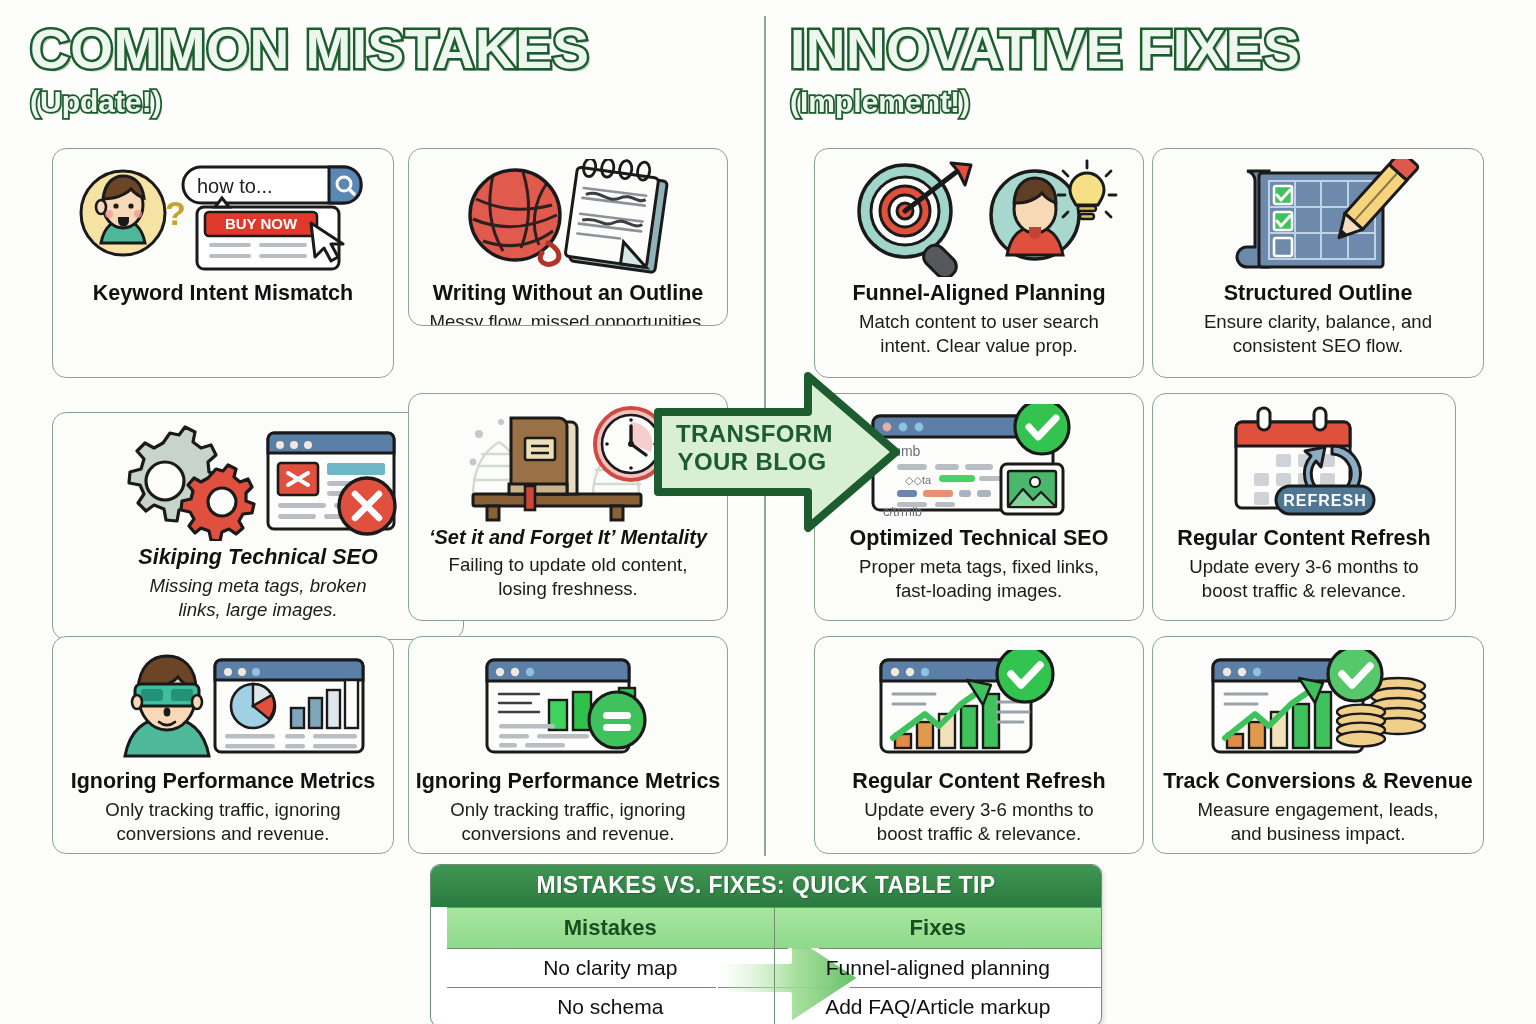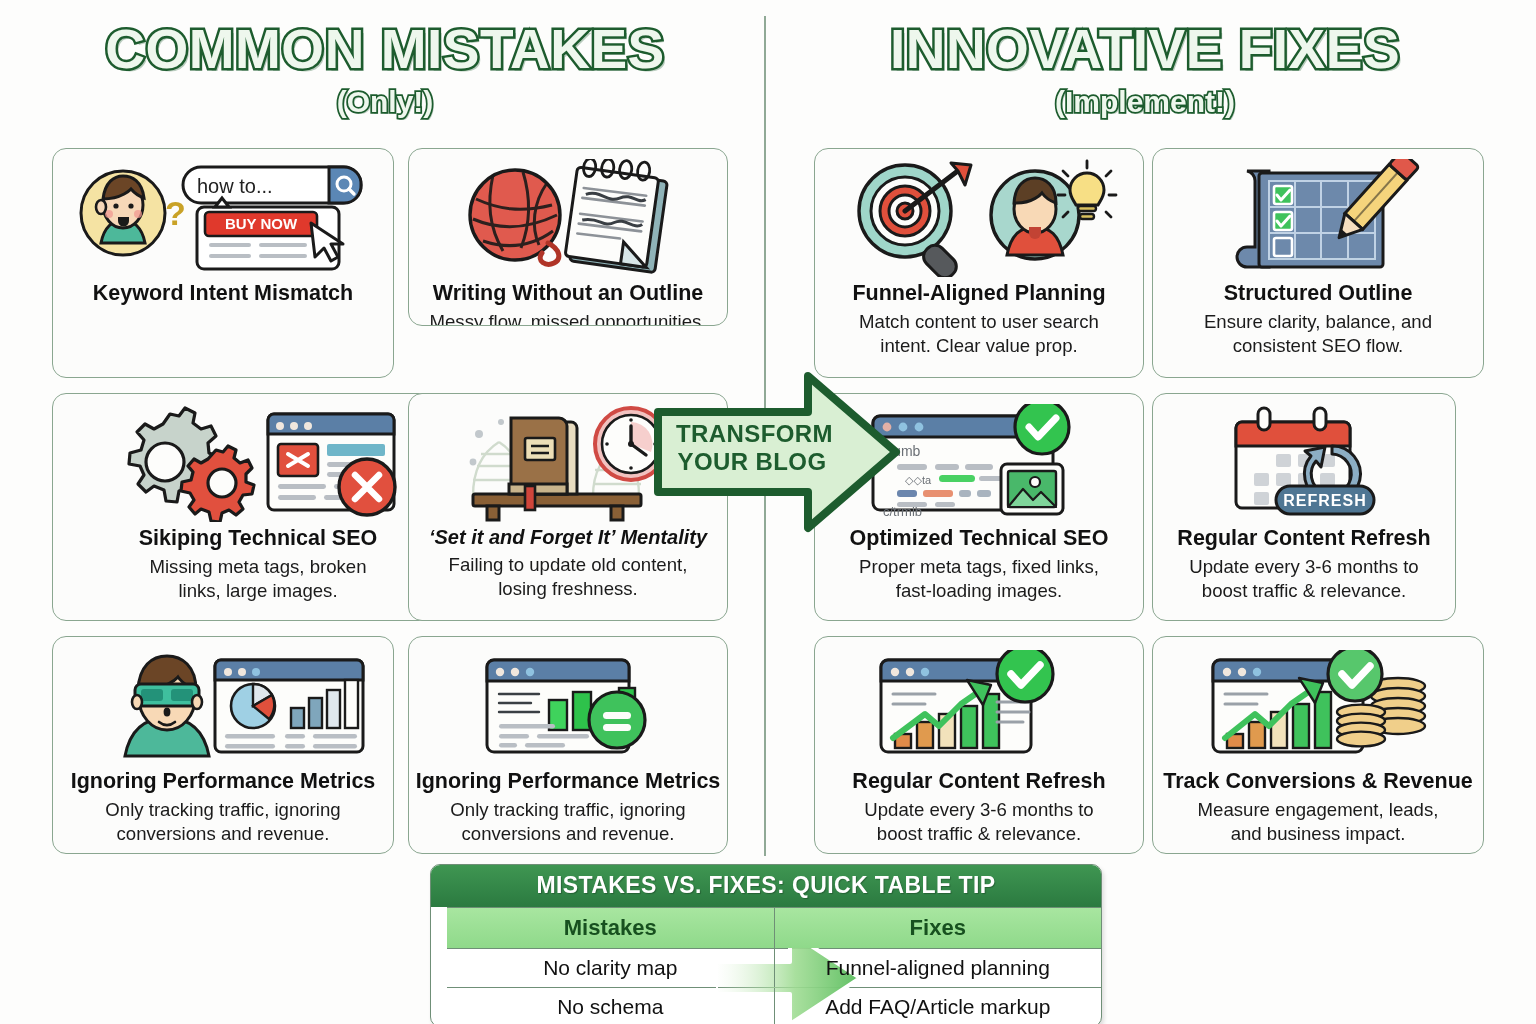--- a/index.html
+++ b/index.html
@@ -5,21 +5,21 @@
   html,body{margin:0;padding:0;}
   body{
     width:1536px;height:1024px;overflow:hidden;
     background:#fdfdfc;
     font-family:"Liberation Sans","DejaVu Sans",sans-serif;
     position:relative;
   }
   #stage{position:absolute;inset:0;}
 
   
-  .hdr{position:absolute;text-align:center;}
+  .hdr{position:absolute;text-align:left;}
   .hdr .big{
     font-size:55px;font-weight:bold;letter-spacing:.5px;
     color:#eef7ed;
     -webkit-text-stroke:5px #1d5c2e;
     paint-order:stroke fill;
     text-shadow:3px 3px 0 rgba(29,92,46,.30);
     line-height:1.0;white-space:nowrap;
   }
   .hdr .sub{
     margin-top:10px;
@@ -86,21 +86,21 @@
   #tbl .body{position:relative;}
   #tblArrow{position:absolute;left:285px;top:-22px;width:150px;height:105px;z-index:1;pointer-events:none;}
 </style>
 </head>
 <body>
 
 <div id="stage">
 
   <div class="hdr" style="left:30px;top:22px;width:710px;">
     <div class="big">COMMON MISTAKES</div>
-    <div class="sub">(Only!)</div>
+    <div class="sub">(Update!)</div>
   </div>
 
   <div class="hdr" style="left:790px;top:22px;width:710px;">
     <div class="big">INNOVATIVE FIXES</div>
     <div class="sub">(Implement!)</div>
   </div>
 
   <div id="divider"></div>
 
   <div class="card" style="left:52px;top:148px;width:342px;height:230px;">
@@ -242,21 +242,21 @@
         </g>
       </svg>
     </div>
     <div class="ttl">Structured Outline</div>
     <div class="dsc">
       <span>Ensure clarity, balance, and</span><br>
       <span>consistent SEO flow.</span>
     </div>
   </div>
 
-  <div class="card" style="left:52px;top:393px;width:412px;height:228px;">
+  <div class="card" style="left:52px;top:412px;width:412px;height:228px;font-style:italic;">
     <div class="art">
       <svg viewBox="0 0 300 118" width="300" height="118">
         <path d="M62 10l9 2 6-8 10 5-2 10 8 6 10-3 5 10-8 7 1 10 10 4-2 11-11 1-5 9 5 9-9 7-9-6-9 3-2 11-11-1-2-11-10-4-8 6-8-8 6-9-4-9-11-2 1-11 11-3 3-10-7-8 8-8 9 5 9-5z" fill="#c7d3cb" stroke="#1a1a1a" stroke-width="3.2" stroke-linejoin="round"></path>
         <circle cx="57" cy="58" r="19" fill="#fdfdfb" stroke="#1a1a1a" stroke-width="3.2"></circle>
         <path d="M108 46l7 2 5-6 8 4-2 8 6 5 8-3 4 8-6 6v8l8 3-2 9-9 1-4 7 4 7-7 6-7-5-7 3-2 9-9-1-2-9-8-3-6 5-6-7 5-7-4-7-9-2 1-9 9-2 2-8-5-6 6-7 7 4 7-4z" fill="#e1503e" stroke="#1a1a1a" stroke-width="3.2" stroke-linejoin="round"></path>
         <circle cx="114" cy="79" r="14" fill="#fdfdfb" stroke="#1a1a1a" stroke-width="3.2"></circle>
         <rect x="160" y="10" width="126" height="96" rx="6" fill="#fdfdfb" stroke="#1a1a1a" stroke-width="3"></rect>
         <path d="M160 16a6 6 0 0 1 6-6h114a6 6 0 0 1 6 6v14H160z" fill="#5b7fa6" stroke="#1a1a1a" stroke-width="3"></path>
         <circle cx="172" cy="22" r="4" fill="#f0e7dd"></circle>
           <circle cx="186" cy="22" r="4" fill="#f0e7dd"></circle>

